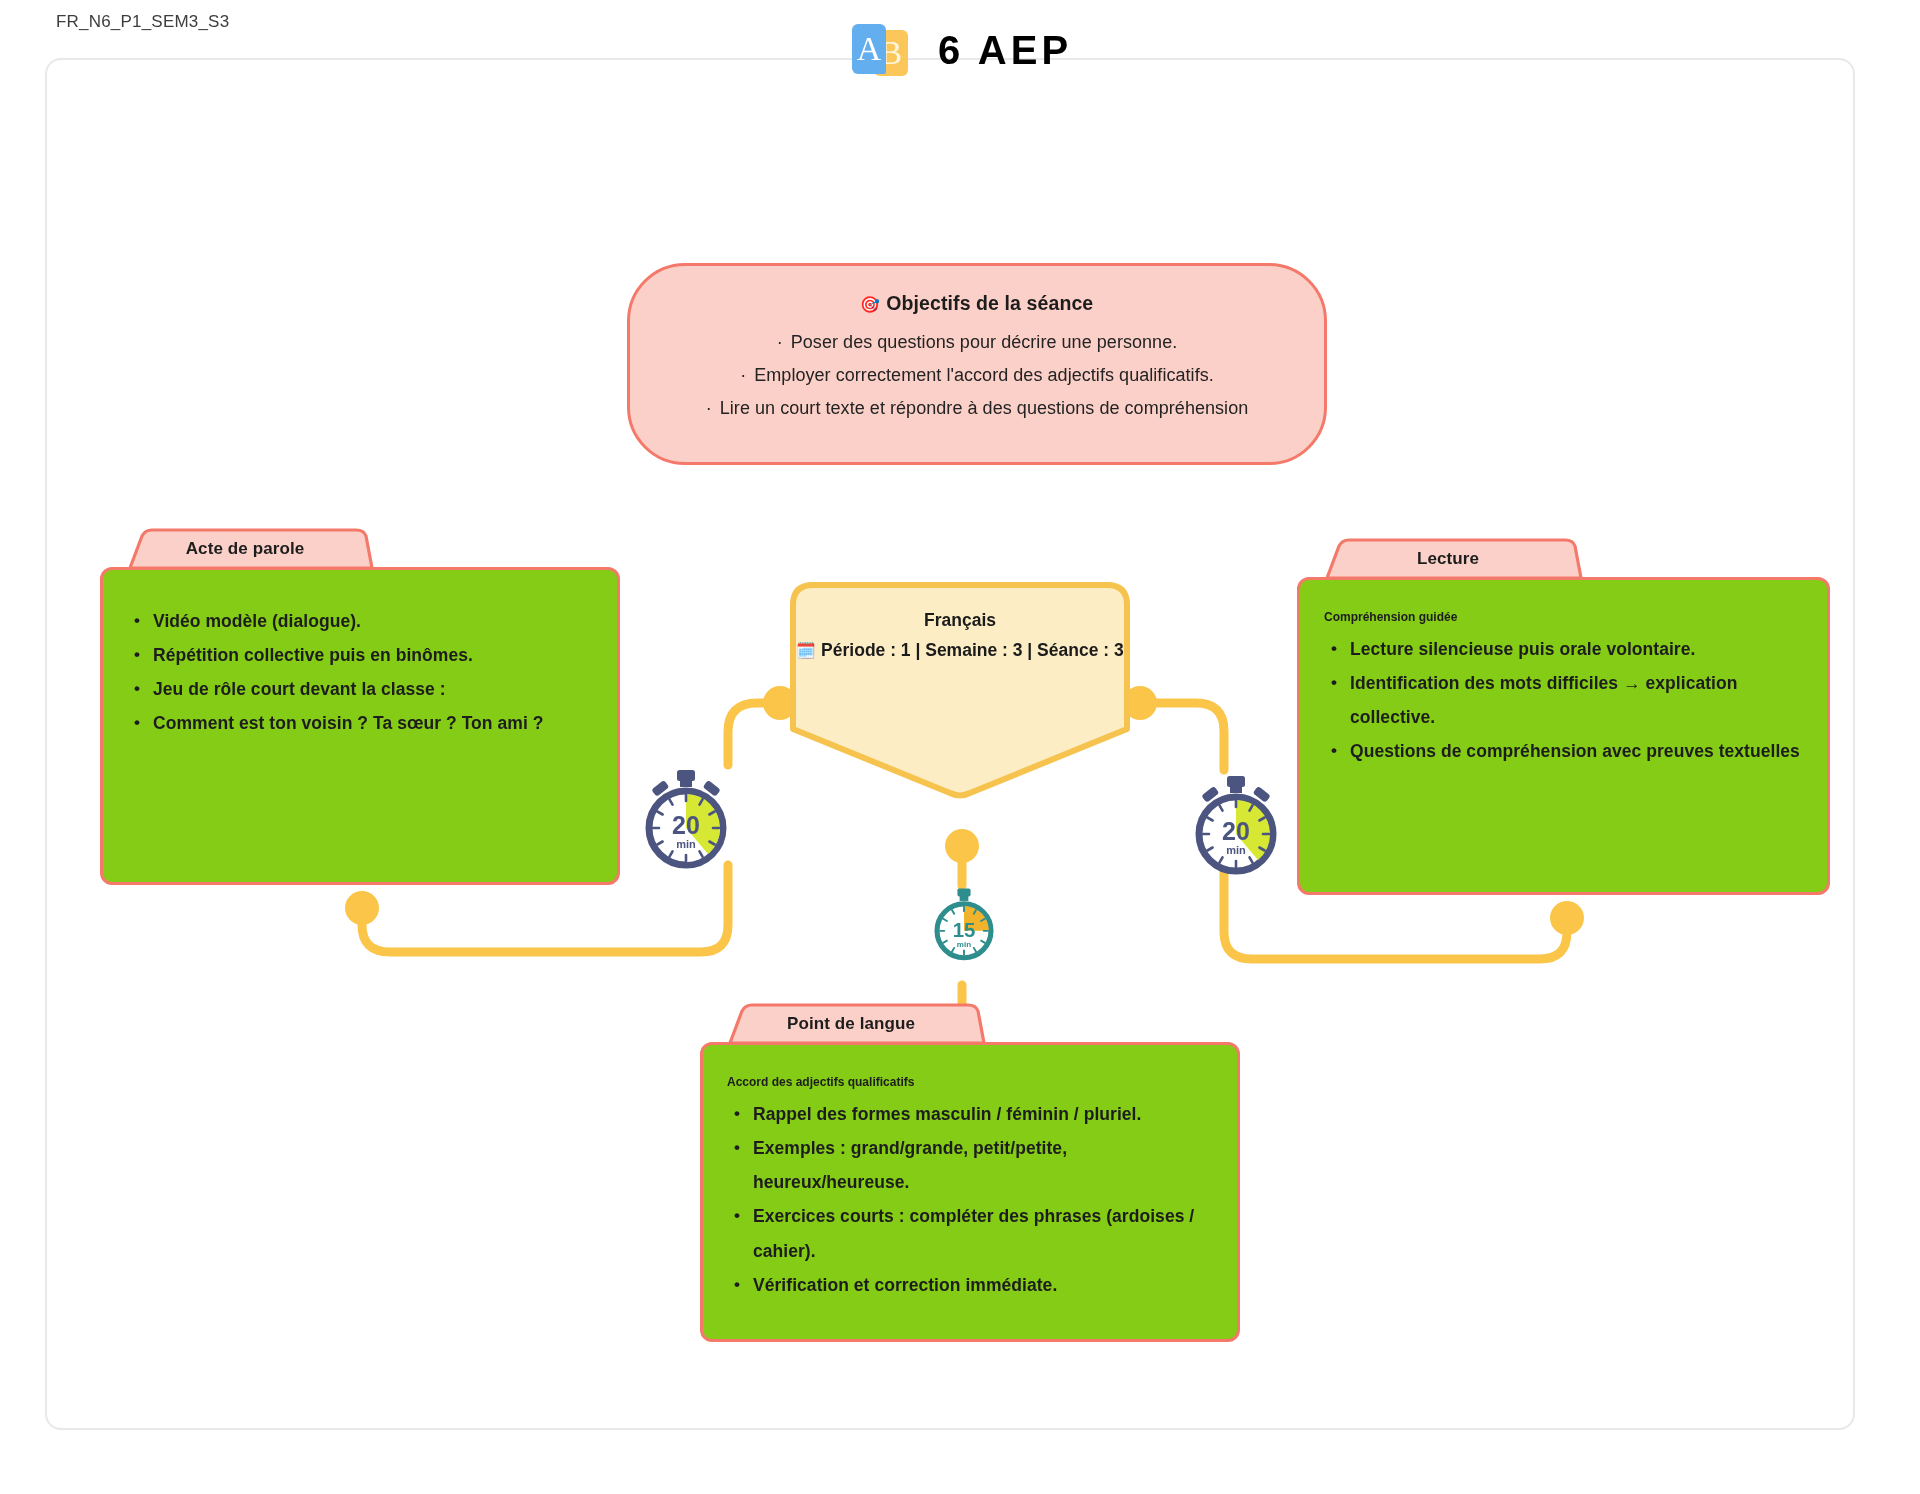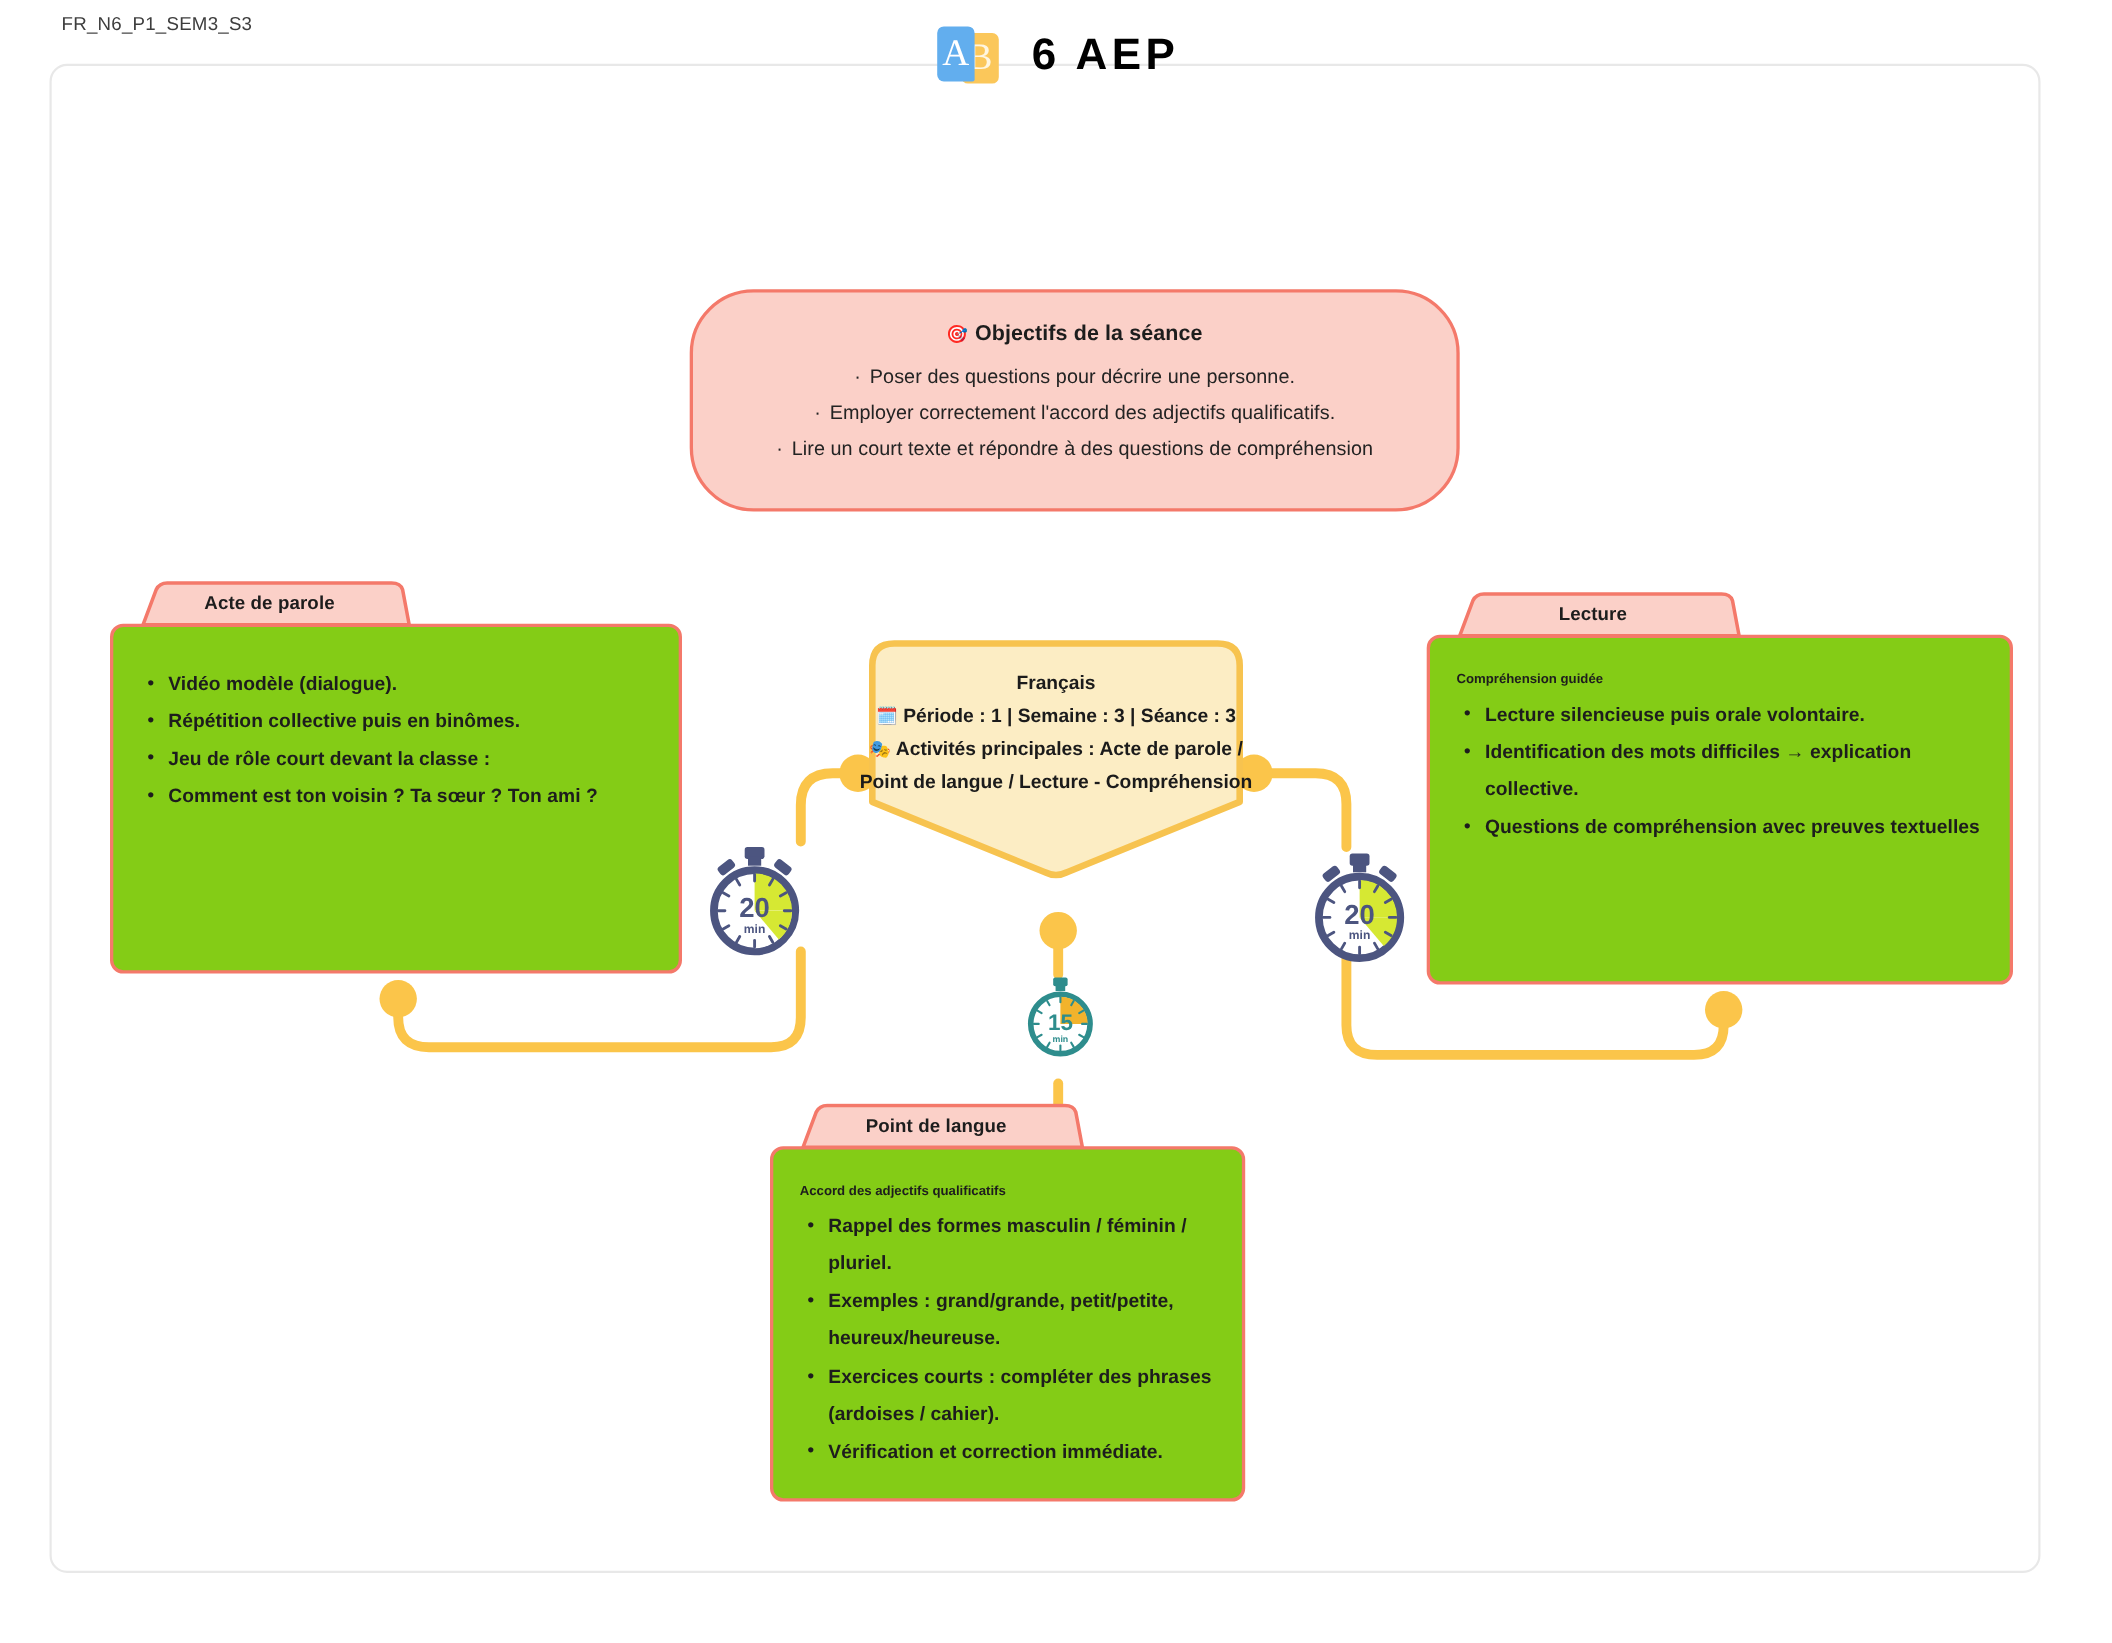--- a/index.html
+++ b/index.html
@@ -181,21 +181,21 @@
 
   
   #card-acte { left: 100px; top: 528px; width: 520px; }
   #card-acte .body { min-height: 318px; padding: 34px 28px 26px 24px; }
   #card-acte .tab { width: 258px; }
 
   #card-lecture { left: 1297px; top: 538px; width: 533px; }
   #card-lecture .body { min-height: 318px; padding: 30px 26px 26px 24px; }
   #card-lecture .tab { width: 270px; }
 
-  #card-point { left: 700px; top: 1003px; width: 432px; }
+  #card-point { left: 700px; top: 1003px; width: 540px; }
   #card-point .body { min-height: 300px; padding: 30px 26px 26px 24px; }
   #card-point .tab { width: 270px; }
 
   
   #center-node {
     position: absolute;
     left: 775px;
     top: 579px;
     width: 370px;
     height: 220px;
@@ -332,24 +332,20 @@
 
 <div id="center-node">
   <svg class="node-shape" viewBox="0 0 370 220">
     <path d="M 18 26 Q 18 6 38 6 L 332 6 Q 352 6 352 26 L 352 150 L 195 214 Q 185 219 175 214 L 18 150 Z" fill="#FCEDC4" stroke="#F7C34F" stroke-width="6" stroke-linejoin="round"></path>
   </svg>
   <div class="node-text">
     <div>Français</div>
     <div>
       <span class="emoji">🗓️</span>
       <span>Période : 1 | Semaine : 3 | Séance : 3</span>
-    </div>
-    <div>
-      <span class="emoji">🎭</span>
-      <span>Activités principales : Acte de parole / Point de langue / Lecture - Compréhension</span>
     </div>
   </div>
 </div>
 
 <div class="stopwatch" id="sw-left">
   <svg width="96" height="104" viewBox="0 0 96 104">
     <rect x="39" y="2" width="18" height="11" rx="2.5" fill="#4C5580"></rect>
     <rect x="42" y="11" width="12" height="8" fill="#4C5580"></rect>
     <rect x="14" y="16" width="16" height="9" rx="3" fill="#4C5580" transform="rotate(-38 22 20)"></rect>
     <rect x="66" y="16" width="16" height="9" rx="3" fill="#4C5580" transform="rotate(38 74 20)"></rect>

